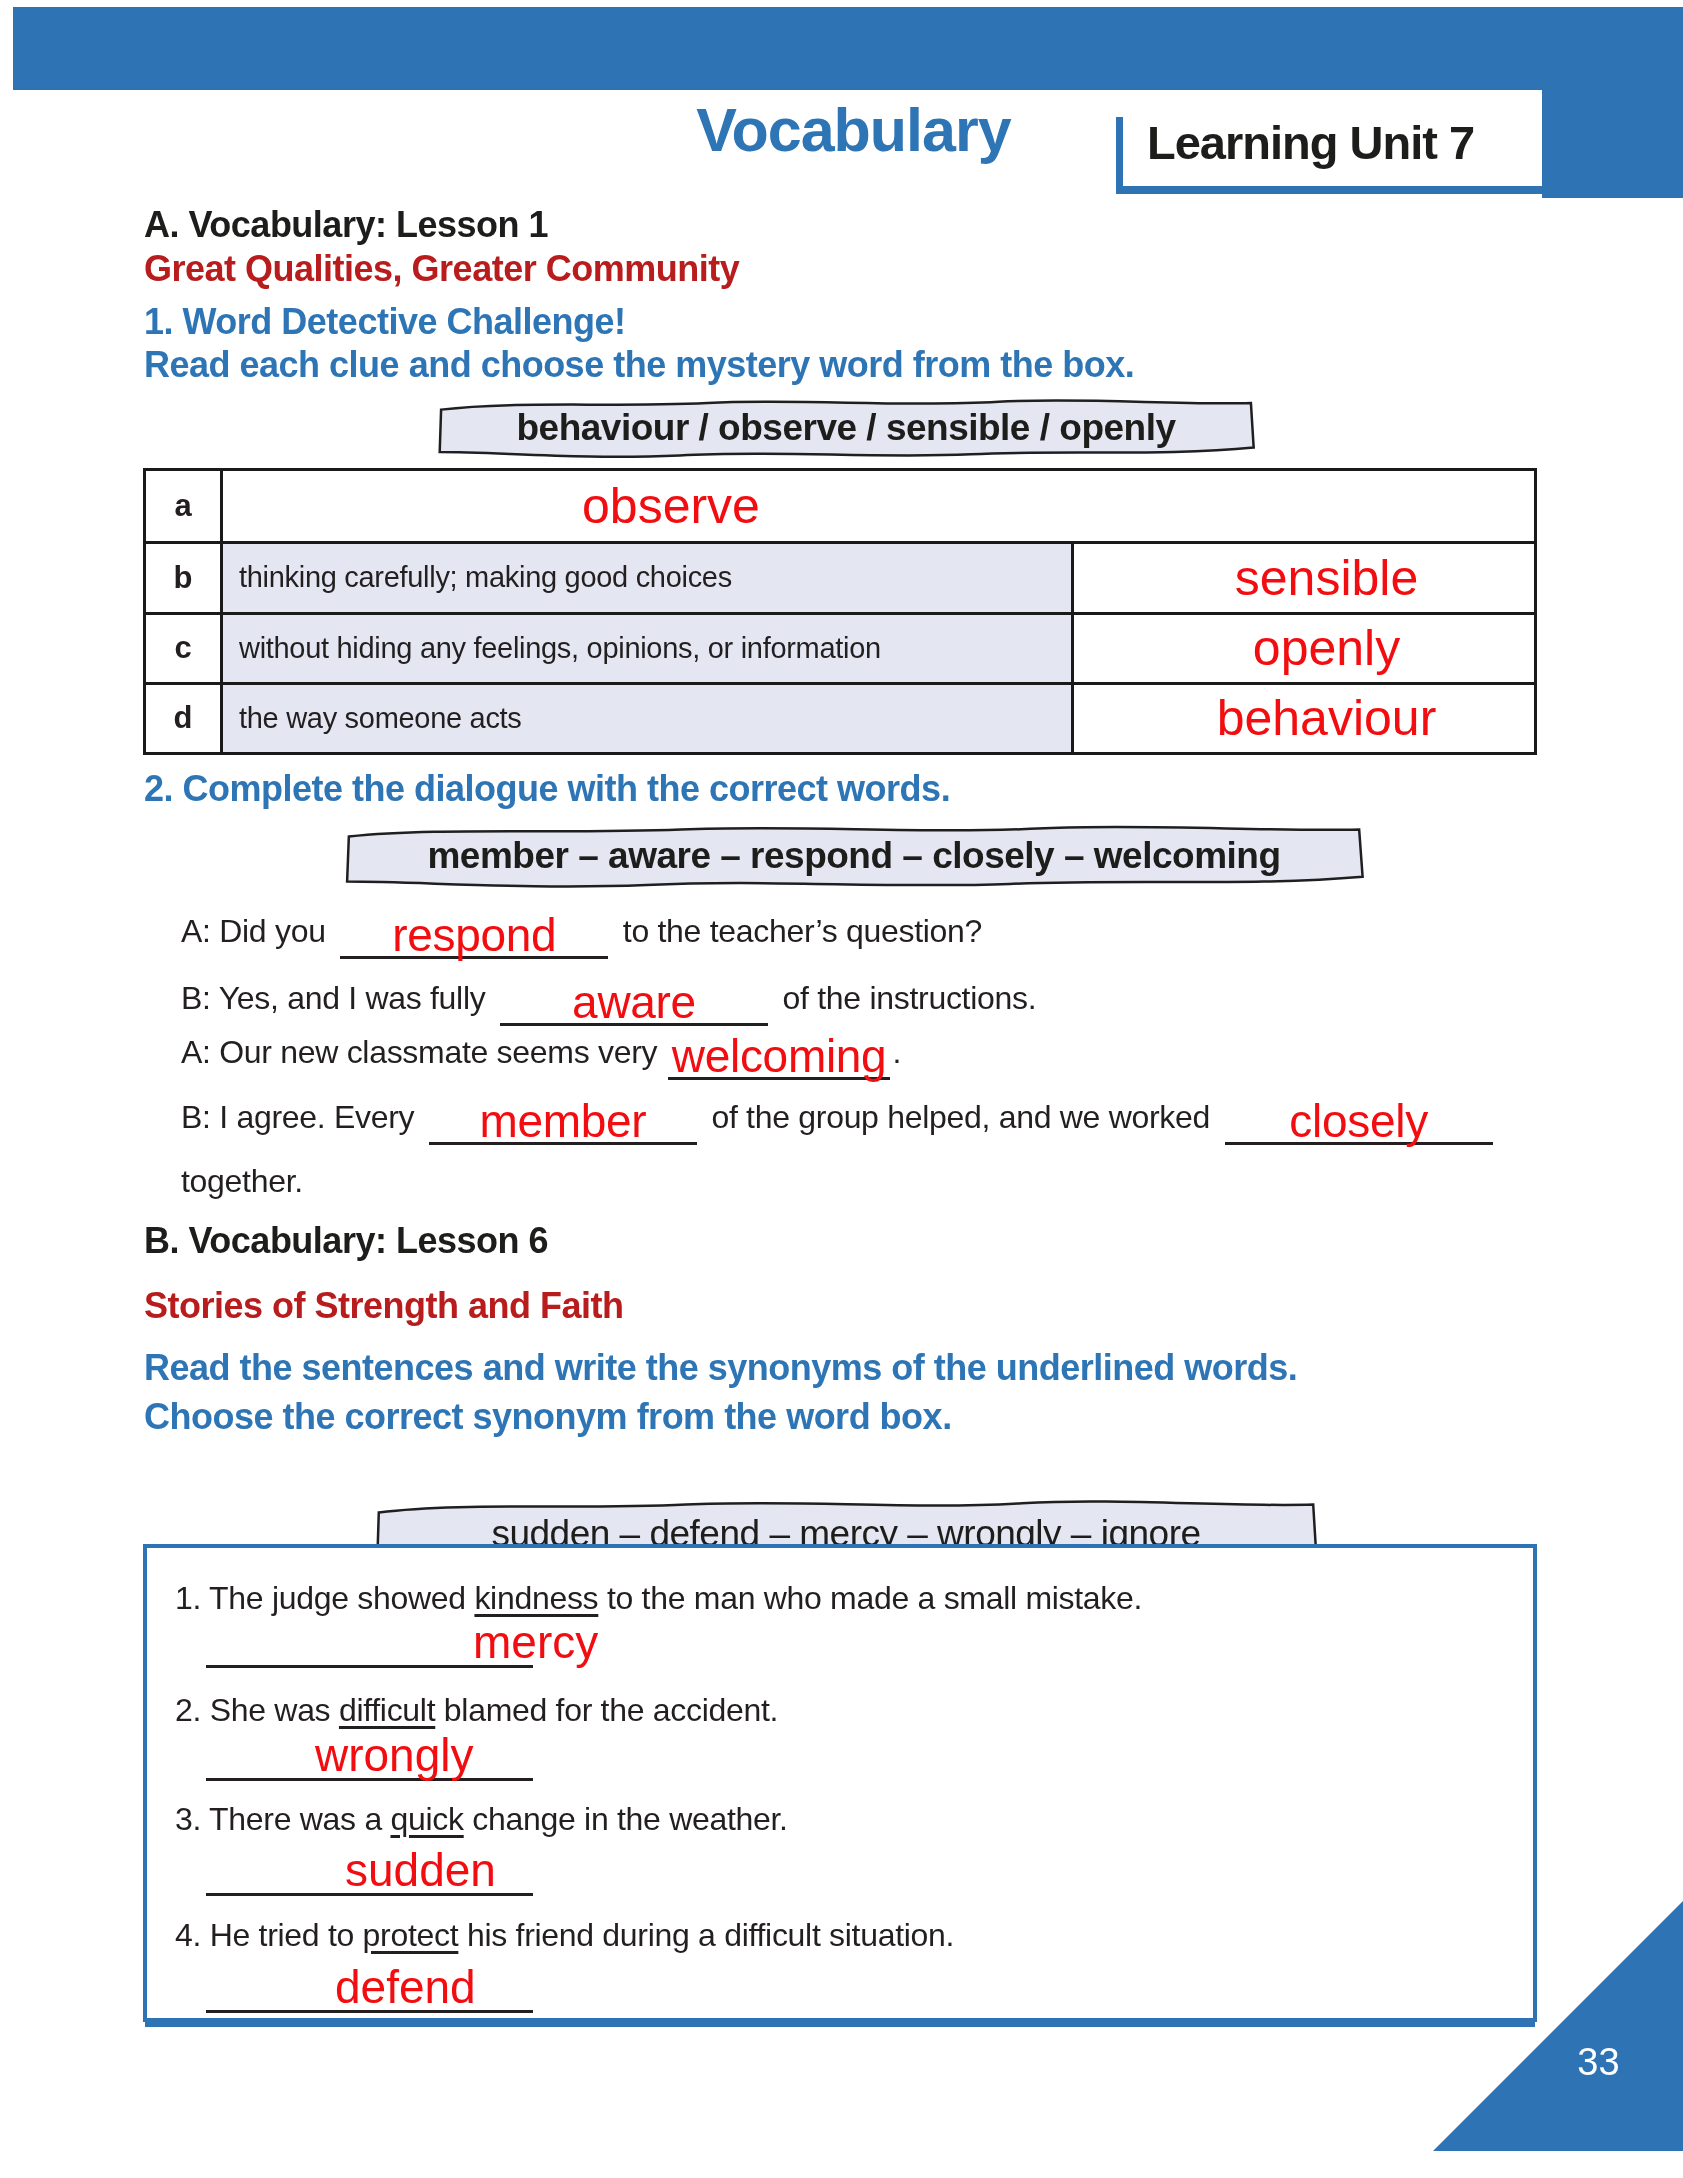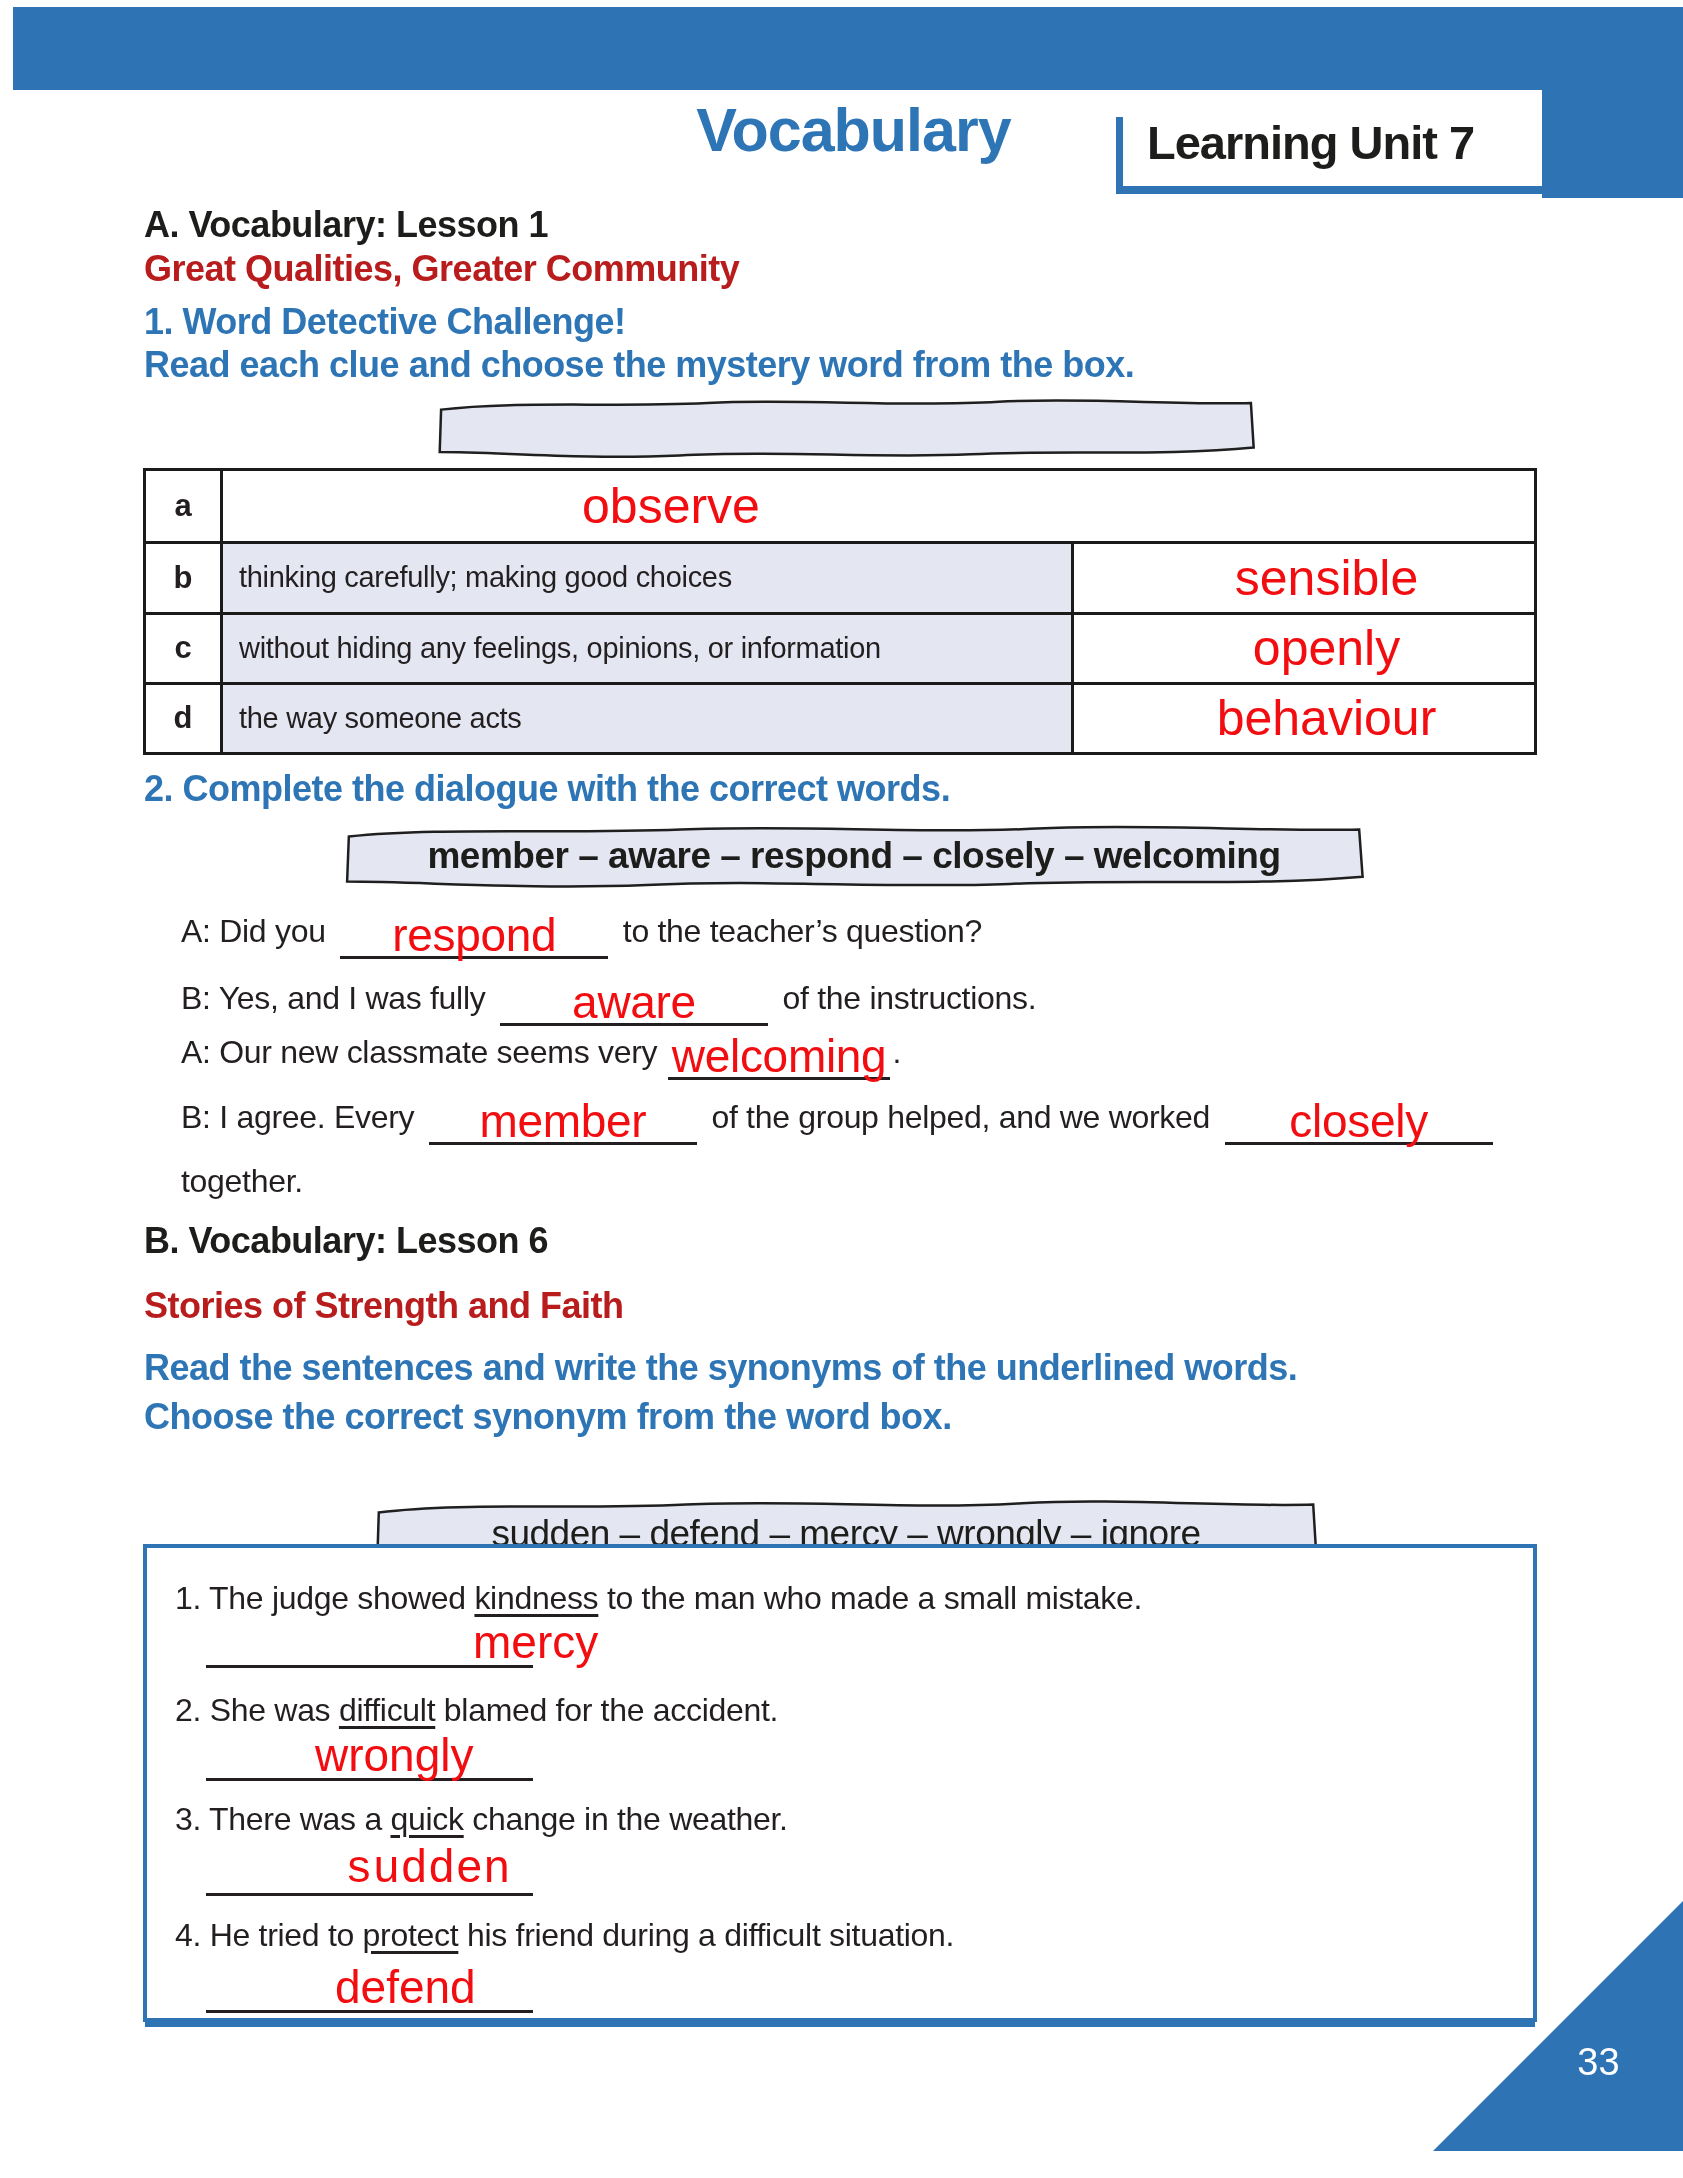--- a/index.html
+++ b/index.html
@@ -62,21 +62,21 @@
     box-shadow:0 7px 0 -2px #2e74b5;
   }
   .item { position:absolute; left:28px; font-size:32px; letter-spacing:-0.3px; white-space:nowrap; color:#231f20; }
   .uword { text-decoration:underline; text-decoration-thickness:2.5px; text-underline-offset:5px; }
   .ans {
     position:absolute; left:59px; width:327px; height:48px;
     border-bottom:3px solid #231f20; color:#f20d11; font-size:46px; line-height:51px;
     white-space:nowrap; overflow:visible;
   }
   .ind1 { text-indent:267px; } .ind2 { text-indent:109px; }
-  .ind3 { text-indent:139px;font-family:Liberation Mono, monospace; } .ind4 { text-indent:129px; }
+  .ind3 { text-indent:139px; } .ind4 { text-indent:129px; }
 
   
   .corner-triangle {
     position:absolute; right:0; top:1901px; width:0; height:0;
     border-bottom:250px solid #2e74b5; border-left:250px solid transparent;
   }
   .pageno { position:absolute; left:1564px; top:2041px; width:69px; text-align:center; color:#ffffff; font-size:38px; }
 </style>
 </head>
 <body>
@@ -94,20 +94,21 @@
 
   <div class="hd black" style="top:204px;">A. Vocabulary: Lesson 1</div>
   <div class="hd red" style="top:248px;">Great Qualities, Greater Community</div>
   <div class="hd blue" style="top:301px;">1. Word Detective Challenge!</div>
   <div class="hd blue" style="top:344px;">Read each clue and choose the mystery word from the box.</div>
 
   <div class="wordbox bold" style="left:430px; top:394px; width:832px; height:67px;">
     <svg viewBox="0 0 600 60" preserveAspectRatio="none">
       <path d="M8,14 C60,6 130,12 200,8 C270,4 340,12 410,7 C470,3 540,10 592,8 L594,48 C530,56 460,50 390,54 C320,58 250,50 180,55 C110,59 50,52 7,52 Z" fill="#e4e6f2" stroke="#1f1f1f" stroke-width="2.5" vector-effect="non-scaling-stroke"></path>
     </svg>
+    <span>behaviour / observe / sensible / openly</span>
   </div>
 
   <div class="vtable">
     <div class="vrow">
       <div class="cl">a</div>
       <div class="ca">observe</div>
     </div>
     <div class="vrow">
       <div class="cl">b</div>
       <div class="cc">thinking carefully; making good choices</div>

